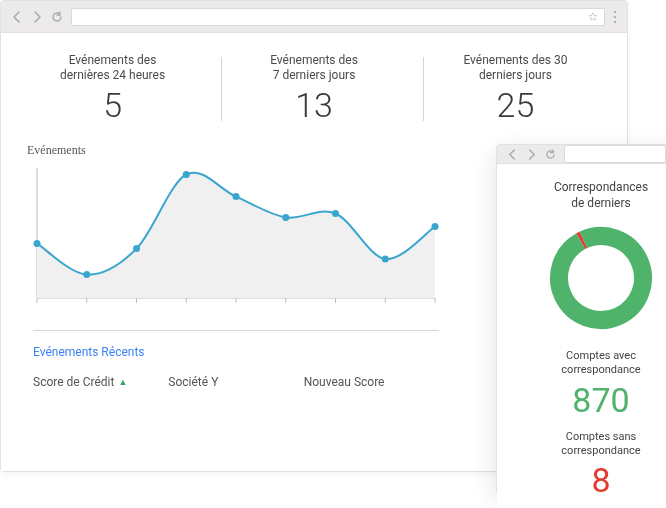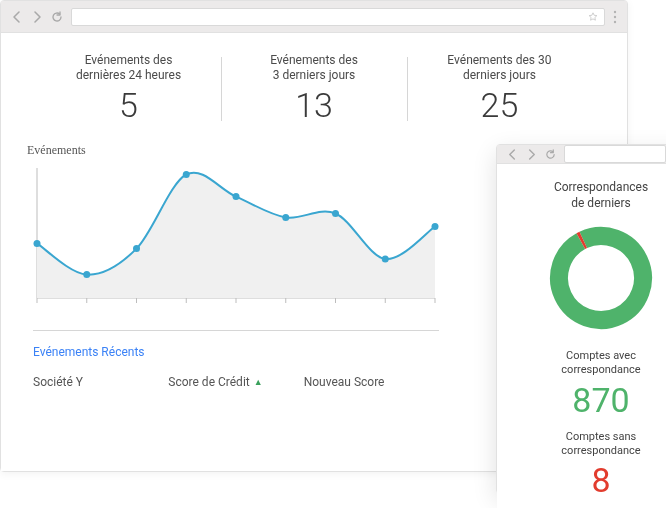--- a/index.html
+++ b/index.html
@@ -59,21 +59,21 @@
   
   .main-content {
     flex: 1;
     padding: 18px 32px 0 32px;
     background: #fff;
     overflow: hidden;
   }
   .stats-row {
     display: flex;
     justify-content: center;
-    gap: 0;
+    gap: 16px;
     margin-bottom: 16px;
   }
   .stat {
     flex: 0 0 auto;
     width: 33%;
     text-align: center;
     padding: 2px 12px;
     position: relative;
   }
   .stat + .stat::before {
@@ -200,21 +200,21 @@
   <div class="main-content">
     <div class="stats-row">
       <div class="stat">
         <div class="stat-label">
           <span>Evénements des</span><br><span>dernières 24 heures</span>
         </div>
         <div class="stat-value">5</div>
       </div>
       <div class="stat">
         <div class="stat-label">
-          <span>Evénements des</span><br><span>3 derniers jours</span>
+          <span>Evénements des</span><br><span>7 derniers jours</span>
         </div>
         <div class="stat-value">13</div>
       </div>
       <div class="stat">
         <div class="stat-label">
           <span>Evénements des 30</span><br><span>derniers jours</span>
         </div>
         <div class="stat-value">25</div>
       </div>
     </div>
@@ -244,25 +244,25 @@
           <circle cx="302.5" cy="51.5" r="3.5" fill="#3aa6d0"></circle>
           <circle cx="352.25" cy="97" r="3.5" fill="#3aa6d0"></circle>
           <circle cx="402" cy="64.5" r="3.5" fill="#3aa6d0"></circle>
         </svg>
     </div>
 
     <div class="divider"></div>
     <div class="recent-title">Evénements Récents</div>
     <div class="table-header">
       <div class="th">
-        <span>Société Y</span>
-      </div>
-      <div class="th">
         <span>Score de Crédit</span>
         <span class="sort-caret">▲</span>
+      </div>
+      <div class="th">
+        <span>Société Y</span>
       </div>
       <div class="th">
         <span>Nouveau Score</span>
       </div>
     </div>
   </div>
 </div>
 
 <div class="browser small">
   <div class="chrome-bar">

